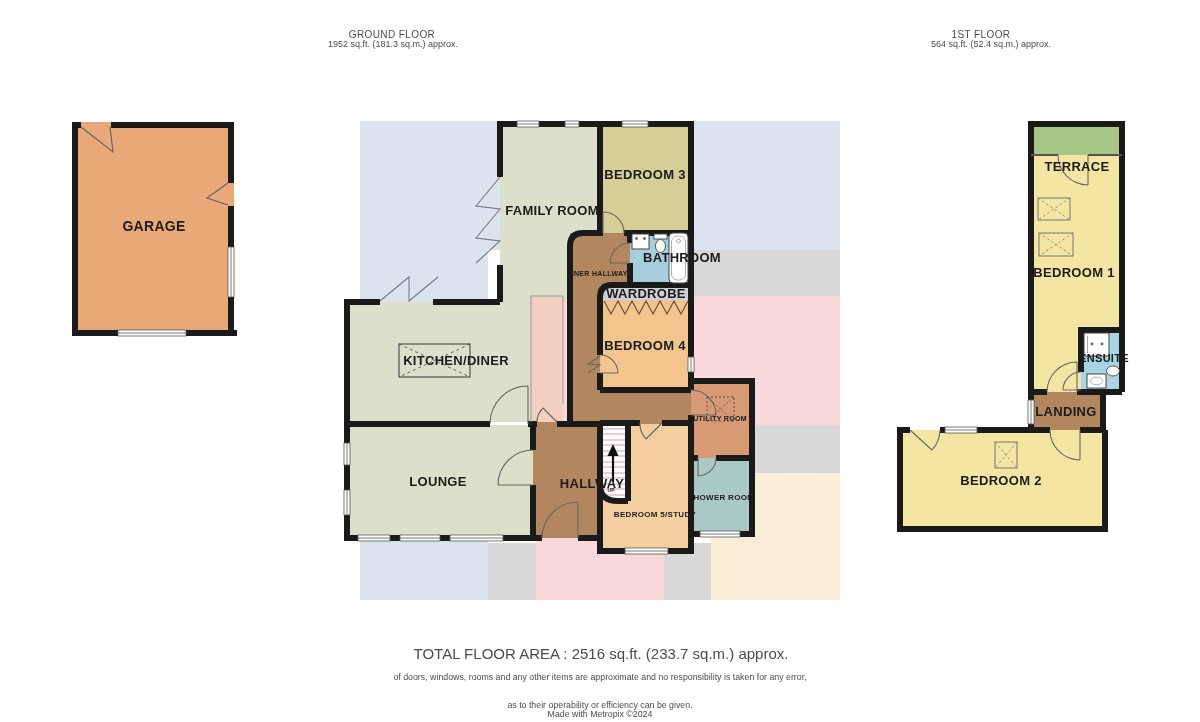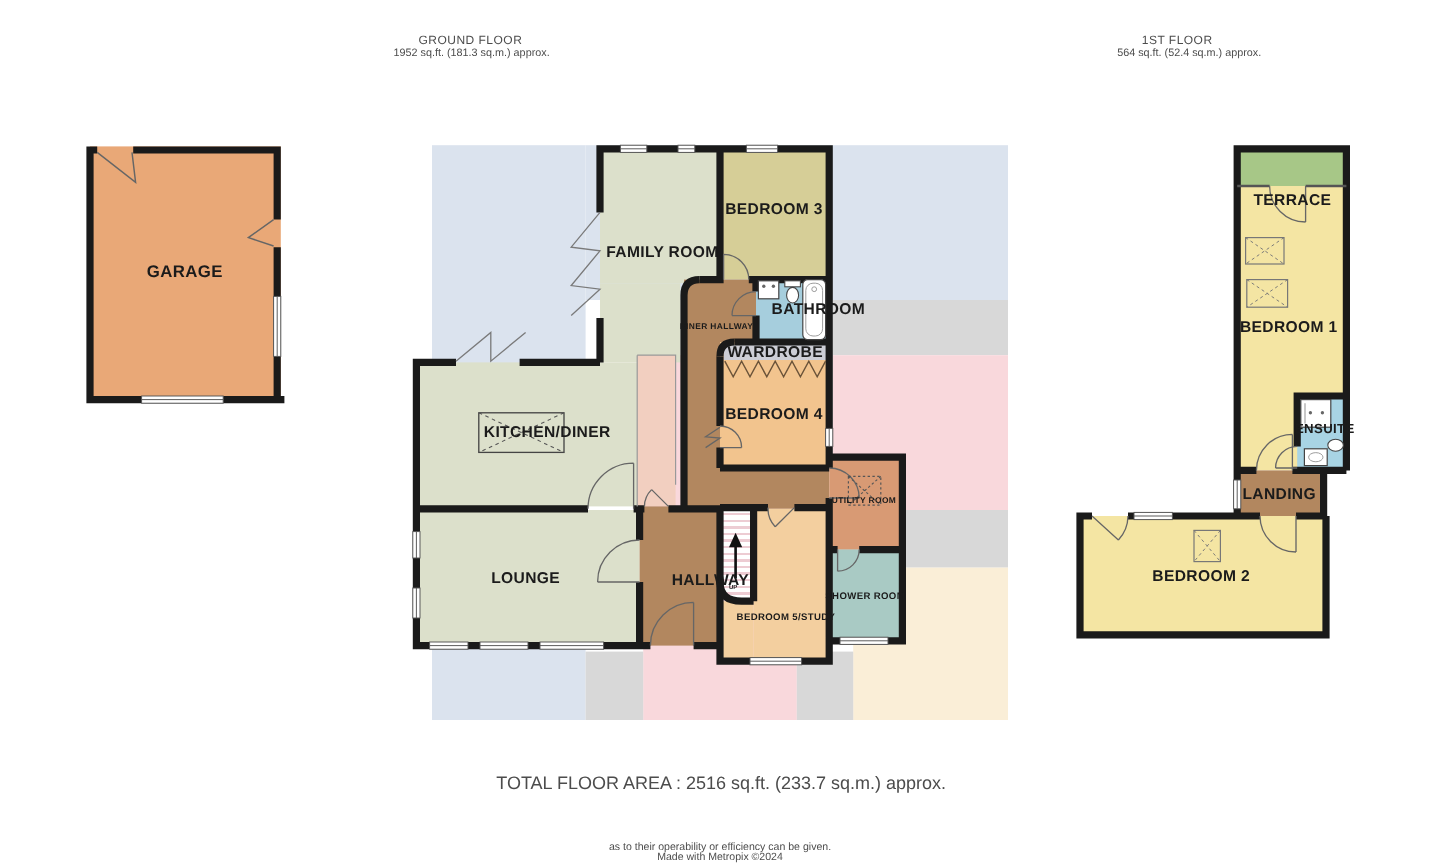--- a/index.html
+++ b/index.html
@@ -252,16 +252,17 @@
   <div class="lbl lbl-sm" style="left:655px;top:514px;">BEDROOM 5/STUDY</div>
   <div class="lbl lbl-up" style="left:611px;top:490px;">UP</div>
 
   <div class="lbl lbl-lg" style="left:1077px;top:124px;margin-top:42px;">TERRACE</div>
   <div class="lbl lbl-lg" style="left:1074px;top:272px;">BEDROOM 1</div>
   <div class="lbl lbl-md" style="left:1104px;top:358px;">ENSUITE</div>
   <div class="lbl lbl-lg" style="left:1066px;top:411px;">LANDING</div>
   <div class="lbl lbl-lg" style="left:1001px;top:480px;">BEDROOM 2</div>
 
   <div class="ftr ftr-total" style="left:601px;top:653px;">TOTAL FLOOR AREA : 2516 sq.ft. (233.7 sq.m.) approx.</div>
+  <div class="ftr ftr-line" style="left:600px;top:676.5px;">of doors, windows, rooms and any other items are approximate and no responsibility is taken for any error,</div>
   <div class="ftr ftr-line" style="left:600px;top:705px;">as to their operability or efficiency can be given.</div>
   <div class="ftr ftr-line" style="left:600px;top:714px;">Made with Metropix ©2024</div>
 
 </div>
 
 </body></html>

